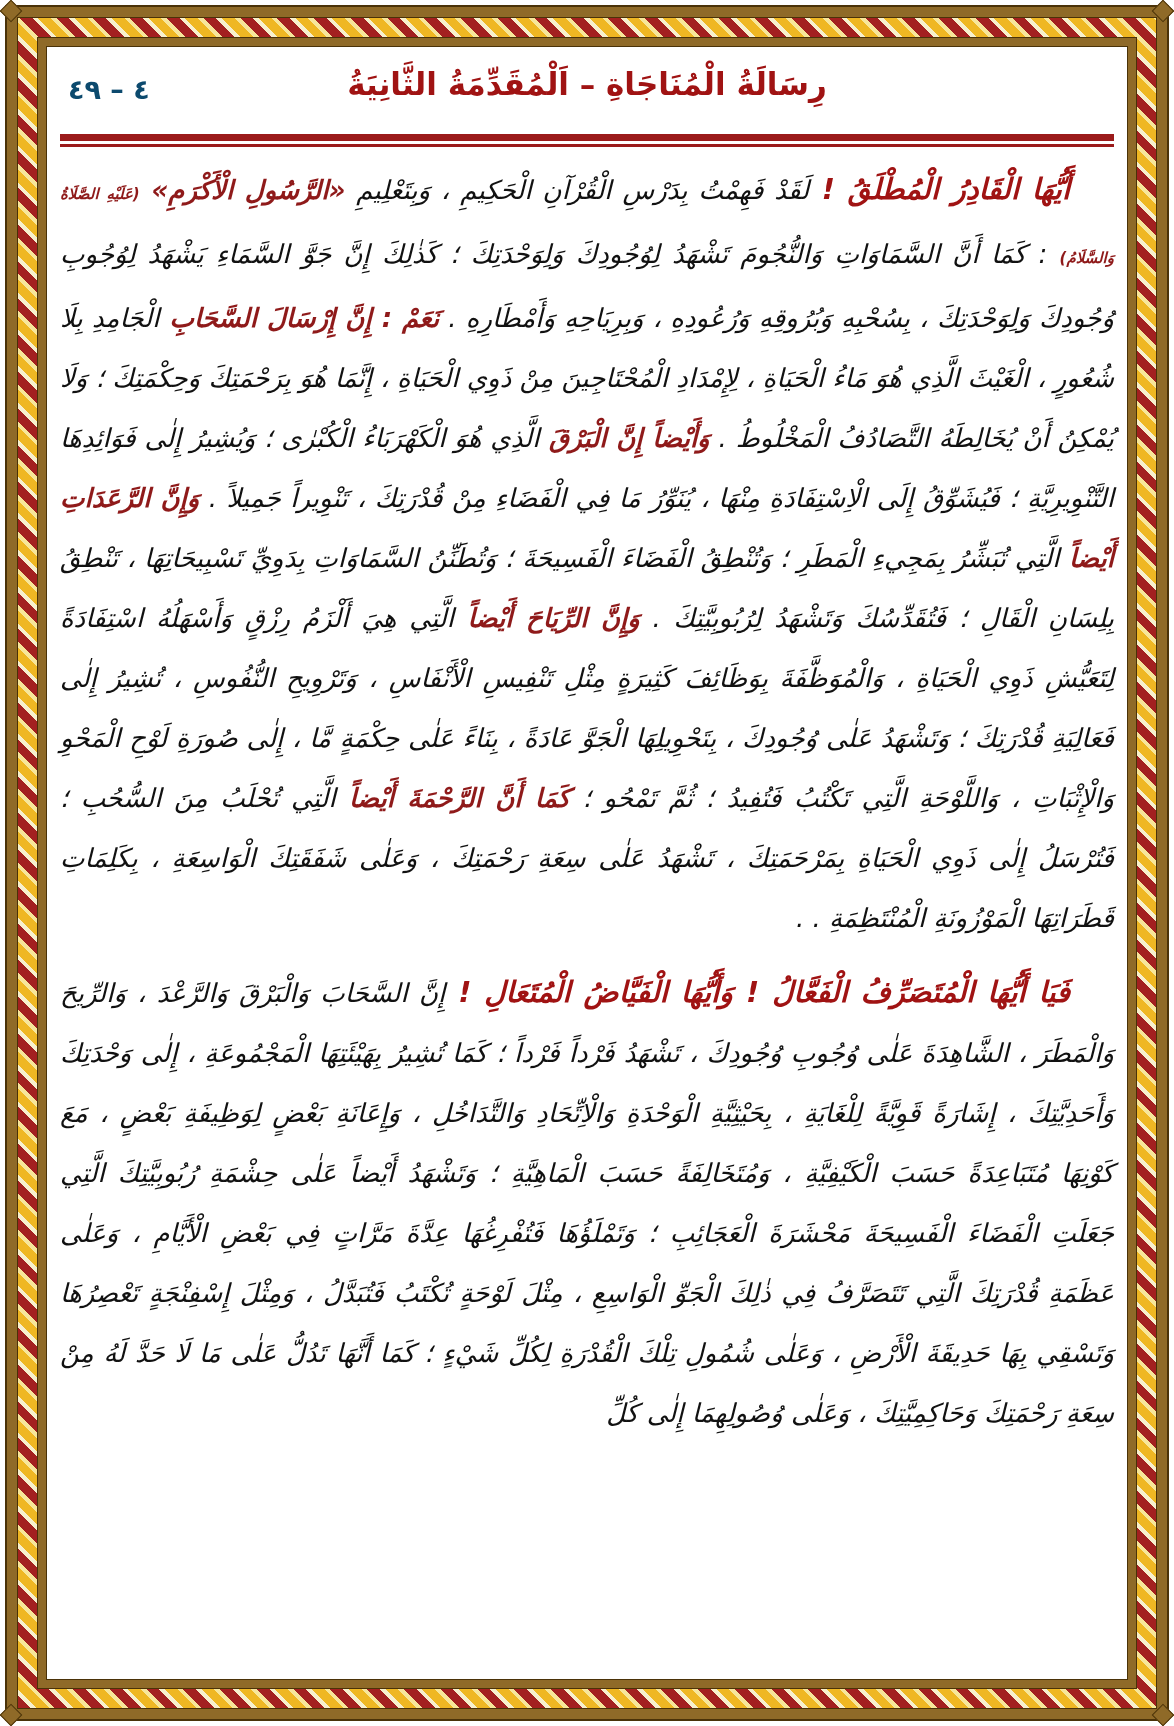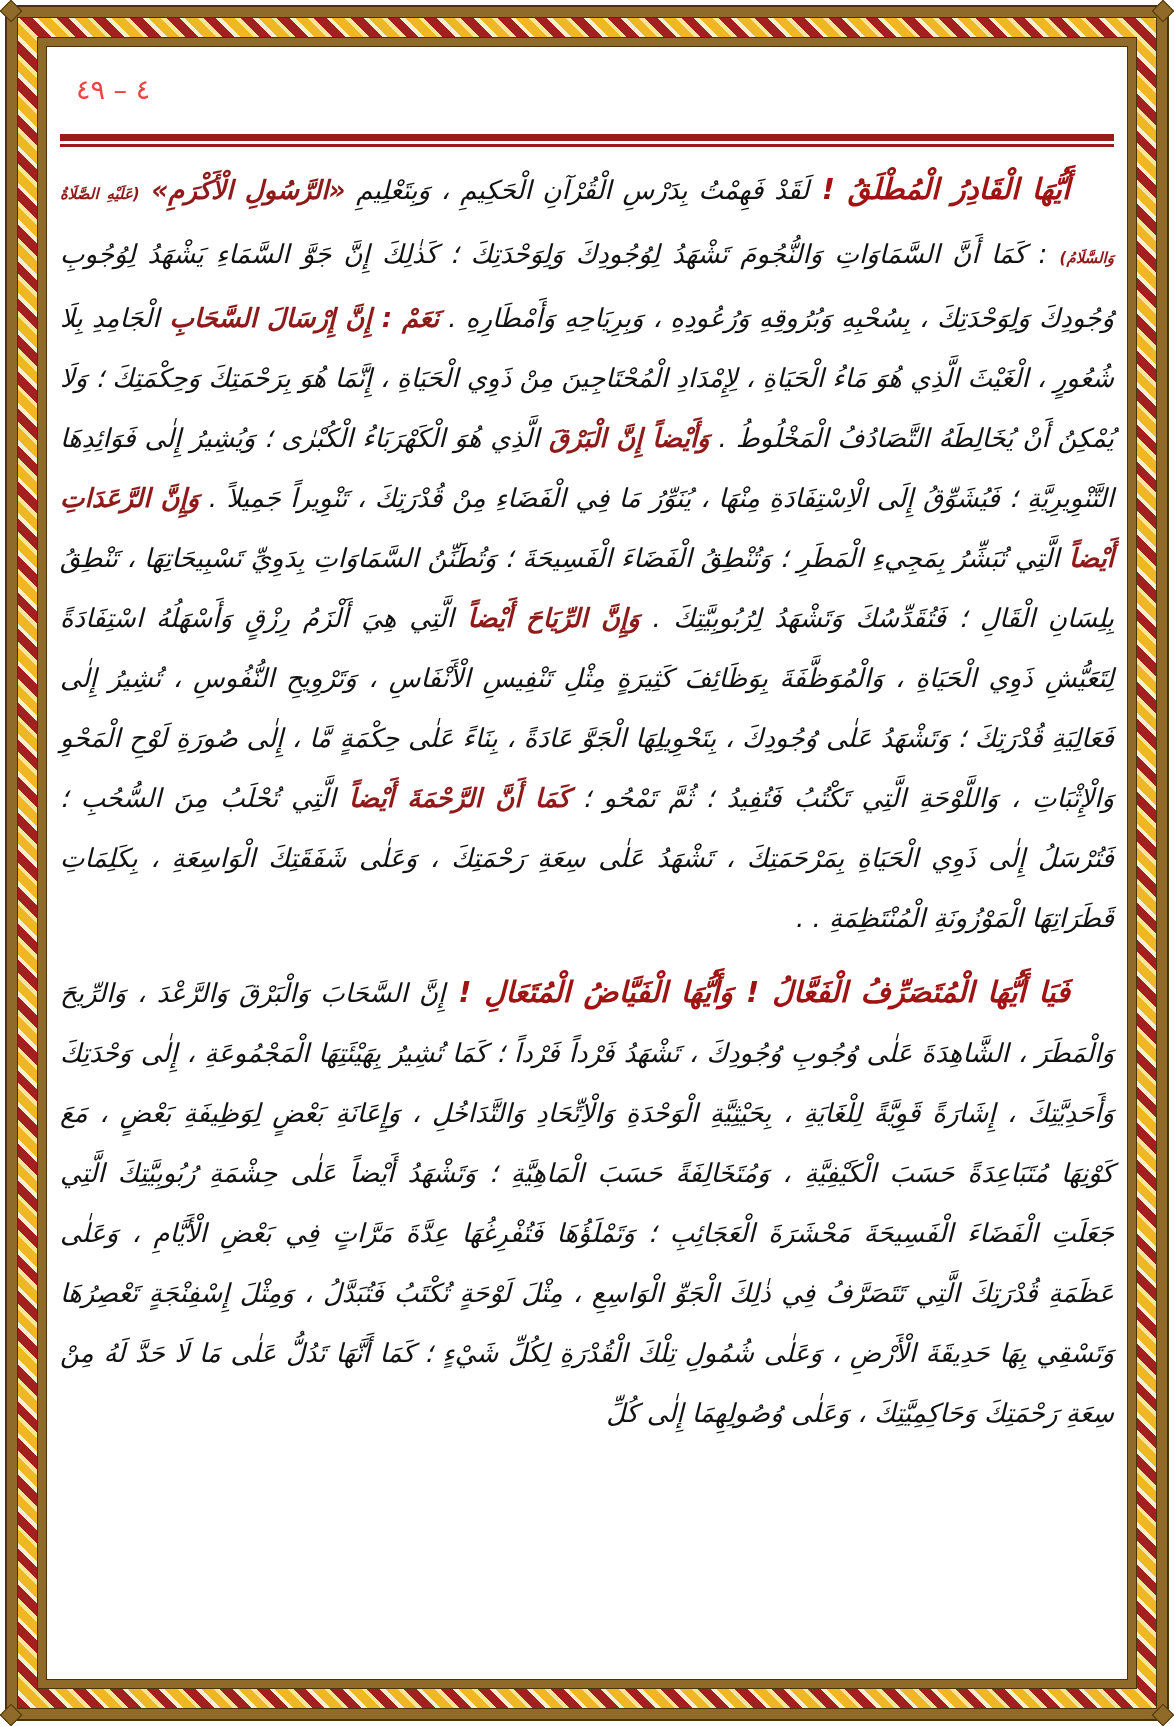--- a/index.html
+++ b/index.html
@@ -51,22 +51,22 @@
   .header-row{
     position:relative;height:72px;
   }
   .doc-title{
     text-align:center;
     font-size:31px;font-weight:bold;color:#a01313;
     padding-top:18px;
     letter-spacing:0;
   }
   .page-number{
-    position:absolute;left:16px;top:26px;
-    font-size:27px;font-weight:normal;color:#ef4444;
+    position:absolute;left:8px;top:26px;
+    font-size:27px;font-weight:bold;color:#0c4a6e;
     direction:rtl;
   }
   .double-rule{
     margin-top:14px;
     border-top:7px solid #9b1b1b;
     padding-top:3px;
   }
   .double-rule .thin{
     border-top:3px solid #9b1b1b;
   }
@@ -92,20 +92,21 @@
   <div class="corner br"></div>
   <div class="frame-pattern">
     <div class="frame-inner-band">
       <div class="content-sheet"></div>
     </div>
   </div>
 </div>
 
 <div class="content">
   <div class="header-row">
+    <div class="doc-title">رِسَالَةُ الْمُنَاجَاةِ – اَلْمُقَدِّمَةُ الثَّانِيَةُ</div>
     <div class="page-number" dir="rtl">٤ – ٤٩</div>
   </div>
   <div class="double-rule">
     <div class="thin"></div>
   </div>
   <div class="text-body" id="text-body">
       <p class="indent"><span class="run-red-lead">أَيُّهَا الْقَادِرُ الْمُطْلَقُ ! </span><span class="run-black">لَقَدْ فَهِمْتُ بِدَرْسِ الْقُرْآنِ الْحَكِيمِ ، وَبِتَعْلِيمِ </span><span class="run-red">«الرَّسُولِ الْأَكْرَمِ» </span><span class="run-stamp">(عَلَيْهِ الصَّلَاةُ وَالسَّلَامُ)</span><span class="run-black"> : كَمَا أَنَّ السَّمَاوَاتِ وَالنُّجُومَ تَشْهَدُ لِوُجُودِكَ وَلِوَحْدَتِكَ ؛ كَذٰلِكَ إِنَّ جَوَّ السَّمَاءِ يَشْهَدُ لِوُجُوبِ وُجُودِكَ وَلِوَحْدَتِكَ ، بِسُحْبِهِ وَبُرُوقِهِ وَرُعُودِهِ ، وَبِرِيَاحِهِ وَأَمْطَارِهِ . </span><span class="run-red">نَعَمْ : إِنَّ إِرْسَالَ السَّحَابِ </span><span class="run-black">الْجَامِدِ بِلَا شُعُورٍ ، الْغَيْثَ الَّذِي هُوَ مَاءُ الْحَيَاةِ ، لِإِمْدَادِ الْمُحْتَاجِينَ مِنْ ذَوِي الْحَيَاةِ ، إِنَّمَا هُوَ بِرَحْمَتِكَ وَحِكْمَتِكَ ؛ وَلَا يُمْكِنُ أَنْ يُخَالِطَهُ التَّصَادُفُ الْمَخْلُوطُ . </span><span class="run-red">وَأَيْضاً إِنَّ الْبَرْقَ </span><span class="run-black">الَّذِي هُوَ الْكَهْرَبَاءُ الْكُبْرٰى ؛ وَيُشِيرُ إِلٰى فَوَائِدِهَا التَّنْوِيرِيَّةِ ؛ فَيُشَوِّقُ إِلَى الْاِسْتِفَادَةِ مِنْهَا ، يُنَوِّرُ مَا فِي الْفَضَاءِ مِنْ قُدْرَتِكَ ، تَنْوِيراً جَمِيلاً . </span><span class="run-red">وَإِنَّ الرَّعَدَاتِ أَيْضاً </span><span class="run-black">الَّتِي تُبَشِّرُ بِمَجِيءِ الْمَطَرِ ؛ وَتُنْطِقُ الْفَضَاءَ الْفَسِيحَةَ ؛ وَتُطَنِّنُ السَّمَاوَاتِ بِدَوِيِّ تَسْبِيحَاتِهَا ، تَنْطِقُ بِلِسَانِ الْقَالِ ؛ فَتُقَدِّسُكَ وَتَشْهَدُ لِرُبُوبِيَّتِكَ . </span><span class="run-red">وَإِنَّ الرِّيَاحَ أَيْضاً </span><span class="run-black">الَّتِي هِيَ أَلْزَمُ رِزْقٍ وَأَسْهَلُهُ اسْتِفَادَةً لِتَعَيُّشِ ذَوِي الْحَيَاةِ ، وَالْمُوَظَّفَةَ بِوَظَائِفَ كَثِيرَةٍ مِثْلِ تَنْفِيسِ الْأَنْفَاسِ ، وَتَرْوِيحِ النُّفُوسِ ، تُشِيرُ إِلٰى فَعَالِيَةِ قُدْرَتِكَ ؛ وَتَشْهَدُ عَلٰى وُجُودِكَ ، بِتَحْوِيلِهَا الْجَوَّ عَادَةً ، بِنَاءً عَلٰى حِكْمَةٍ مَّا ، إِلٰى صُورَةِ لَوْحِ الْمَحْوِ وَالْإِثْبَاتِ ، وَاللَّوْحَةِ الَّتِي تَكْتُبُ فَتُفِيدُ ؛ ثُمَّ تَمْحُو ؛ </span><span class="run-red">كَمَا أَنَّ الرَّحْمَةَ أَيْضاً </span><span class="run-black">الَّتِي تُحْلَبُ مِنَ السُّحُبِ ؛ فَتُرْسَلُ إِلٰى ذَوِي الْحَيَاةِ بِمَرْحَمَتِكَ ، تَشْهَدُ عَلٰى سِعَةِ رَحْمَتِكَ ، وَعَلٰى شَفَقَتِكَ الْوَاسِعَةِ ، بِكَلِمَاتِ قَطَرَاتِهَا الْمَوْزُونَةِ الْمُنْتَظِمَةِ . .</span></p>
       <p class="indent"><span class="run-red-lead">فَيَا أَيُّهَا الْمُتَصَرِّفُ الْفَعَّالُ ! وَأَيُّهَا الْفَيَّاضُ الْمُتَعَالِ ! </span><span class="run-black">إِنَّ السَّحَابَ وَالْبَرْقَ وَالرَّعْدَ ، وَالرِّيحَ وَالْمَطَرَ ، الشَّاهِدَةَ عَلٰى وُجُوبِ وُجُودِكَ ، تَشْهَدُ فَرْداً فَرْداً ؛ كَمَا تُشِيرُ بِهَيْئَتِهَا الْمَجْمُوعَةِ ، إِلٰى وَحْدَتِكَ وَأَحَدِيَّتِكَ ، إِشَارَةً قَوِيَّةً لِلْغَايَةِ ، بِحَيْثِيَّةِ الْوَحْدَةِ وَالْاِتِّحَادِ وَالتَّدَاخُلِ ، وَإِعَانَةِ بَعْضٍ لِوَظِيفَةِ بَعْضٍ ، مَعَ كَوْنِهَا مُتَبَاعِدَةً حَسَبَ الْكَيْفِيَّةِ ، وَمُتَخَالِفَةً حَسَبَ الْمَاهِيَّةِ ؛ وَتَشْهَدُ أَيْضاً عَلٰى حِشْمَةِ رُبُوبِيَّتِكَ الَّتِي جَعَلَتِ الْفَضَاءَ الْفَسِيحَةَ مَحْشَرَةَ الْعَجَائِبِ ؛ وَتَمْلَؤُهَا فَتُفْرِغُهَا عِدَّةَ مَرَّاتٍ فِي بَعْضِ الْأَيَّامِ ، وَعَلٰى عَظَمَةِ قُدْرَتِكَ الَّتِي تَتَصَرَّفُ فِي ذٰلِكَ الْجَوِّ الْوَاسِعِ ، مِثْلَ لَوْحَةٍ تُكْتَبُ فَتُبَدَّلُ ، وَمِثْلَ إِسْفِنْجَةٍ تَعْصِرُهَا وَتَسْقِي بِهَا حَدِيقَةَ الْأَرْضِ ، وَعَلٰى شُمُولِ تِلْكَ الْقُدْرَةِ لِكُلِّ شَيْءٍ ؛ كَمَا أَنَّهَا تَدُلُّ عَلٰى مَا لَا حَدَّ لَهُ مِنْ سِعَةِ رَحْمَتِكَ وَحَاكِمِيَّتِكَ ، وَعَلٰى وُصُولِهِمَا إِلٰى كُلِّ</span></p>
     </div>
 </div>

